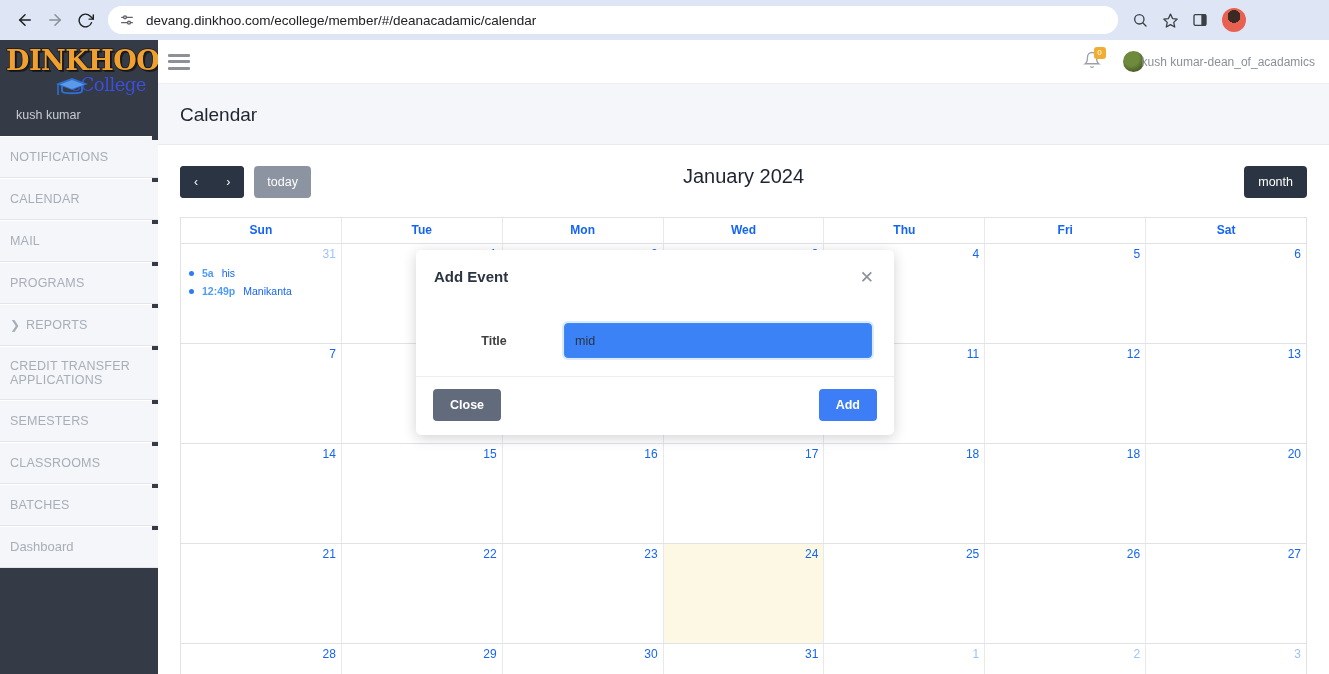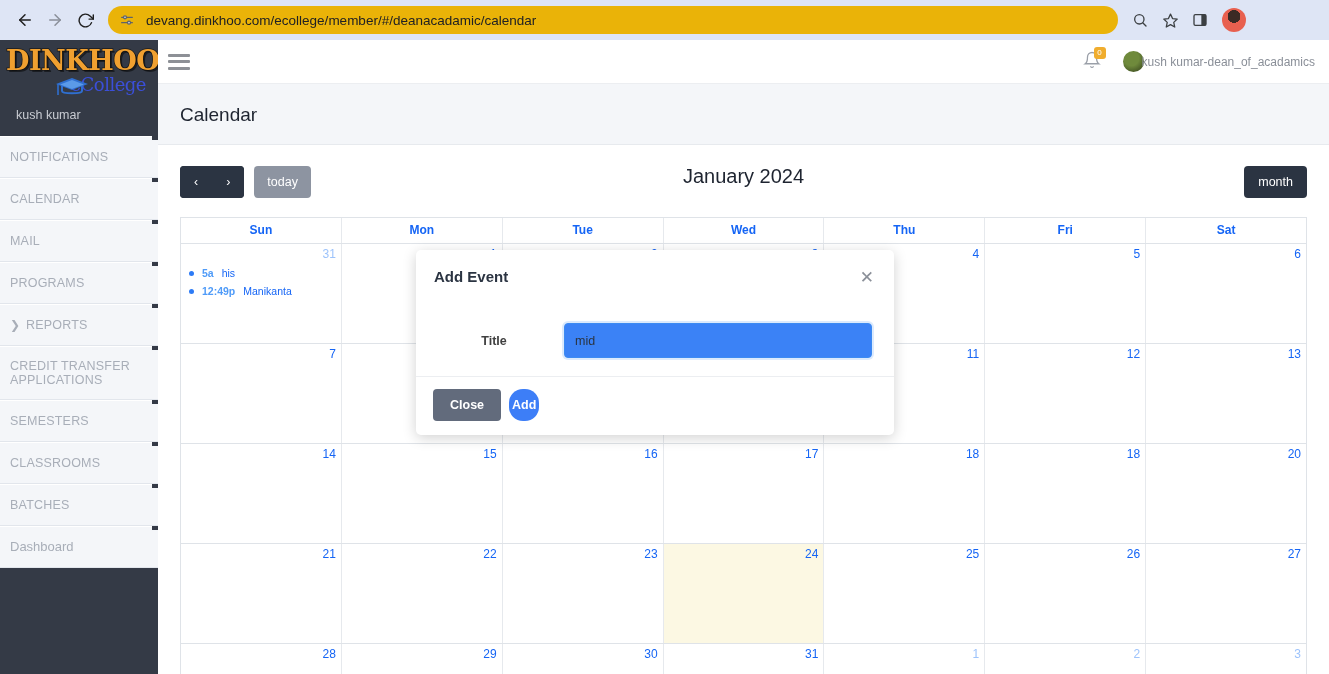--- a/index.html
+++ b/index.html
@@ -23,21 +23,21 @@
     display: flex; align-items: center; justify-content: center;
     border-radius: 50%;
     color: #1f1f1f;
     font-size: 17px;
     flex: 0 0 auto;
   }
   .nav-btn.disabled { color: #8a8f99; }
   .omnibox {
     flex: 1 1 auto;
     height: 28px;
-    background: #eab308;
+    background: #ffffff;
     border-radius: 14px;
     margin-left: 8px; margin-right: 8px;
     display: flex; align-items: center;
     padding: 0 8px;
     max-width: 1010px;
   }
   .omni-icon {
     width: 22px; height: 22px;
     display: flex; align-items: center; justify-content: center;
     color: #5f6368;
@@ -311,24 +311,24 @@
     font-size: 12.5px;
     font-family: "Liberation Sans", sans-serif;
     color: #2b3442;
     background: #3b82f6;
     outline: none;
     margin-left: 10px;
   }
   .modal-foot {
     border-top: 1px solid #eceef1;
     padding: 12px 17px 14px 17px;
-    display: flex; justify-content: flex-start; gap: 8px;
+    display: flex; justify-content: space-between; gap: 8px;
   }
   .btn-close { background: #626b7c; padding: 9px 17px; font-weight: bold; font-size: 12.5px; }
-  .btn-add { background: #3d7ef7; padding: 9px 3px; font-weight: bold; font-size: 12.5px; border-radius: 14px; }
+  .btn-add { background: #3d7ef7; padding: 9px 17px; font-weight: bold; font-size: 12.5px; }
 </style>
 </head>
 <body>
 
 <div class="browser-bar">
   <div class="nav-btn">
     <svg width="18" height="18" viewBox="0 0 24 24" fill="none" stroke="currentColor" stroke-width="2" stroke-linecap="round" stroke-linejoin="round">
         <line x1="19" y1="12" x2="5" y2="12"></line>
         <polyline points="12 19 5 12 12 5"></polyline>
       </svg>
@@ -474,22 +474,22 @@
           <button class="btn btn-dark">›</button>
         </div>
         <button class="btn btn-today">today</button>
         <div class="cal-title">January 2024</div>
         <button class="btn btn-dark btn-month">month</button>
       </div>
 
       <div class="cal-grid">
         <div class="cal-head-row" id="weekday-row">
             <div class="cal-head-cell">Sun</div>
+            <div class="cal-head-cell">Tue</div>
             <div class="cal-head-cell">Mon</div>
-            <div class="cal-head-cell">Tue</div>
             <div class="cal-head-cell">Wed</div>
             <div class="cal-head-cell">Thu</div>
             <div class="cal-head-cell">Fri</div>
             <div class="cal-head-cell">Sat</div>
           </div>
         <div id="week-rows">
             <div class="cal-row">
               <div class="cal-cell">
                 <div class="cal-num other">31</div>
                 <div class="ev">

